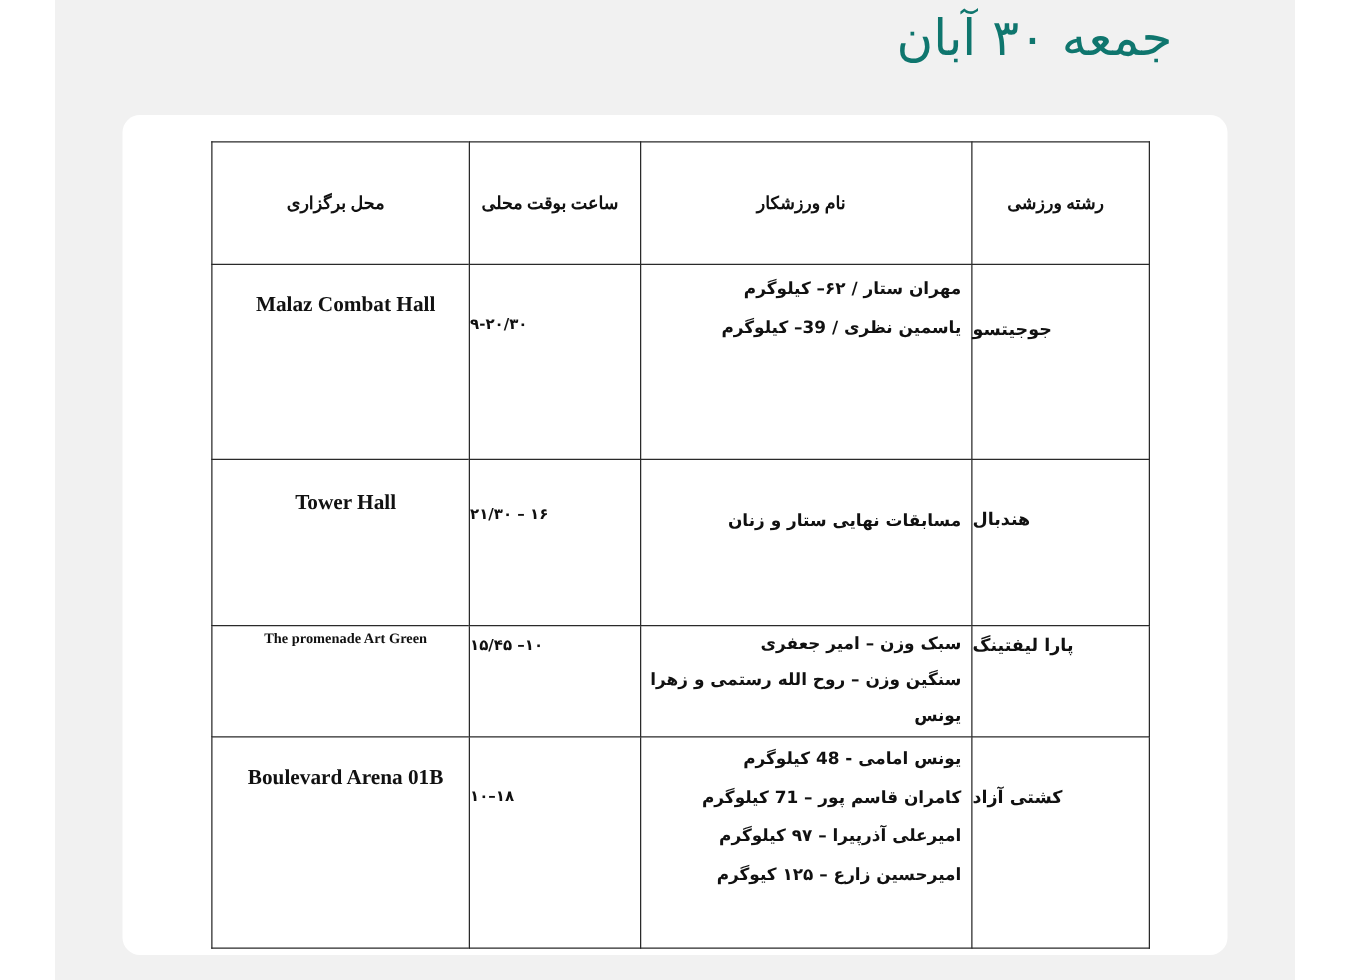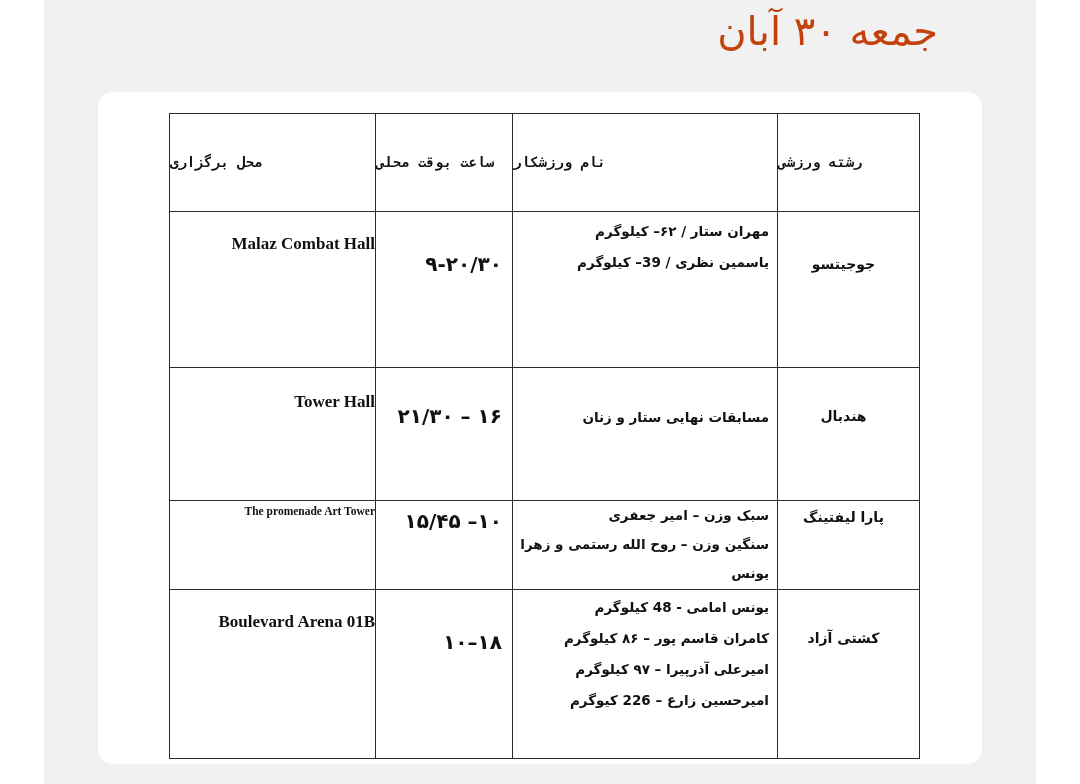--- a/index.html
+++ b/index.html
@@ -18,21 +18,21 @@
       width: 992px;
       height: 784px;
       background: #f1f1f1;
     }
     .date-title {
       position: absolute;
       right: 98px;
       top: 8px;
       font-family: "DejaVu Sans", sans-serif;
       font-size: 40px;
-      color: #c2410c;
+      color: #0f766e;
       direction: rtl;
       white-space: nowrap;
       letter-spacing: 0.5px;
     }
     .card {
       position: absolute;
       left: 98px;
       top: 92px;
       width: 884px;
       height: 672px;
@@ -53,37 +53,37 @@
       vertical-align: top;
       padding: 0;
       color: #111;
     }
     .col-sport { width: 142px; }
     .col-athletes { width: 265px; }
     .col-time { width: 137px; }
     .col-venue { width: 206px; }
 
     .schedule th {
-      font-family: Liberation Mono, monospace;
+      font-family: Liberation Serif, serif;
       font-weight: bold;
       font-size: 14px;
-      text-align: left;
+      text-align: center;
       vertical-align: middle;
       height: 97px;
       padding-right: 8px;
     }
     .row-1 td { height: 151px; }
     .row-2 td { height: 98px; }
     .row-3 td { height: 88px; }
     .row-4 td { height: 166px; }
 
     .cell-sport {
       font-weight: bold;
       font-size: 14px;
-      text-align: center;
+      text-align: left;
       vertical-align: top !important;
     }
     .cell-sport span {
       display: block;
       padding-right: 10px;
     }
     .row-1 .cell-sport span { padding-top: 44px; }
     .row-2 .cell-sport span { padding-top: 40px; }
     .row-3 .cell-sport span { padding-top: 8px; }
     .row-4 .cell-sport span { padding-top: 40px; }
@@ -100,33 +100,33 @@
       white-space: nowrap;
     }
     .row-1 .athletes { padding-top: 4px !important; }
     .row-2 .athletes { padding-top: 34px !important; }
     .row-3 .athletes { padding-top: 0px !important; margin-left: 28px; }
     .row-3 .athletes .line { line-height: 29px; }
     .row-4 .athletes { padding-top: 2px !important; }
 
     .time {
       font-weight: bold;
-      font-size: 20px;
-      text-align: right;
+      font-size: 12px;
+      text-align: left;
       padding-right: 10px !important;
     }
     .time span { display: block; }
     .row-1 .time span { padding-top: 40px; }
     .row-2 .time span { padding-top: 36px; }
     .row-3 .time span { padding-top: 8px; }
     .row-4 .time span { padding-top: 40px; }
 
     .venue {
       direction: ltr;
-      text-align: right;
+      text-align: center;
       font-family: "Liberation Serif", serif;
       font-weight: bold;
       font-size: 17px;
       padding-left: 8px !important;
     }
     .venue span { display: block; padding-top: 22px; }
     .row-2 .venue span { padding-top: 24px; }
     .row-3 .venue span { padding-top: 4px; font-size: 11.5px; }
     .row-4 .venue span { padding-top: 22px; }
   </style>
@@ -191,33 +191,33 @@
         </td>
         <td class="athletes">
           <span class="line">سبک وزن – امیر جعفری</span>
           <span class="line">سنگین وزن – روح الله رستمی و زهرا</span>
           <span class="line">یونس</span>
         </td>
         <td class="time">
           <span>۱۰– ۱۵/۴۵</span>
         </td>
         <td class="venue">
-          <span>The promenade Art Tower</span>
+          <span>The promenade Art Green</span>
         </td>
       </tr>
 
       <tr class="row-4">
         <td class="cell-sport">
           <span>کشتی آزاد</span>
         </td>
         <td class="athletes">
           <span class="line">یونس امامی - 48 کیلوگرم</span>
-          <span class="line">کامران قاسم پور – ۸۶ کیلوگرم</span>
+          <span class="line">کامران قاسم پور – 71 کیلوگرم</span>
           <span class="line">امیرعلی آذرپیرا – ۹۷ کیلوگرم</span>
-          <span class="line">امیرحسین زارع – 226 کیوگرم</span>
+          <span class="line">امیرحسین زارع – ۱۲۵ کیوگرم</span>
         </td>
         <td class="time">
           <span>۱۸–۱۰</span>
         </td>
         <td class="venue">
           <span>Boulevard Arena 01B</span>
         </td>
       </tr>
     </tbody>
   </table>

